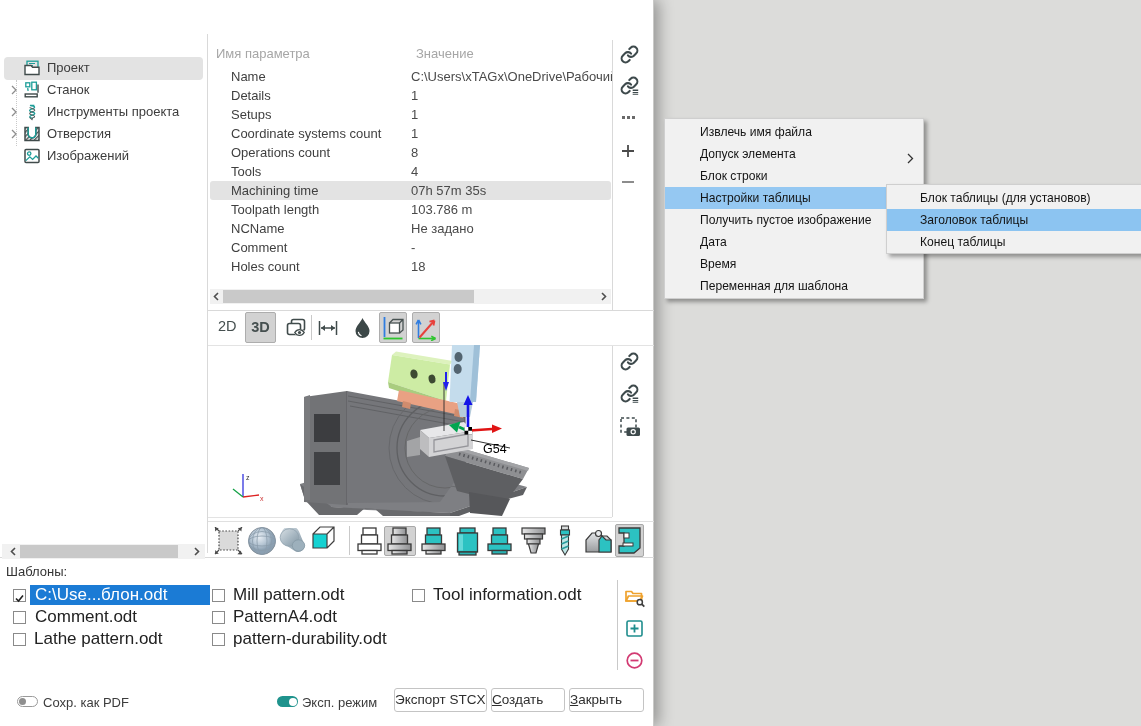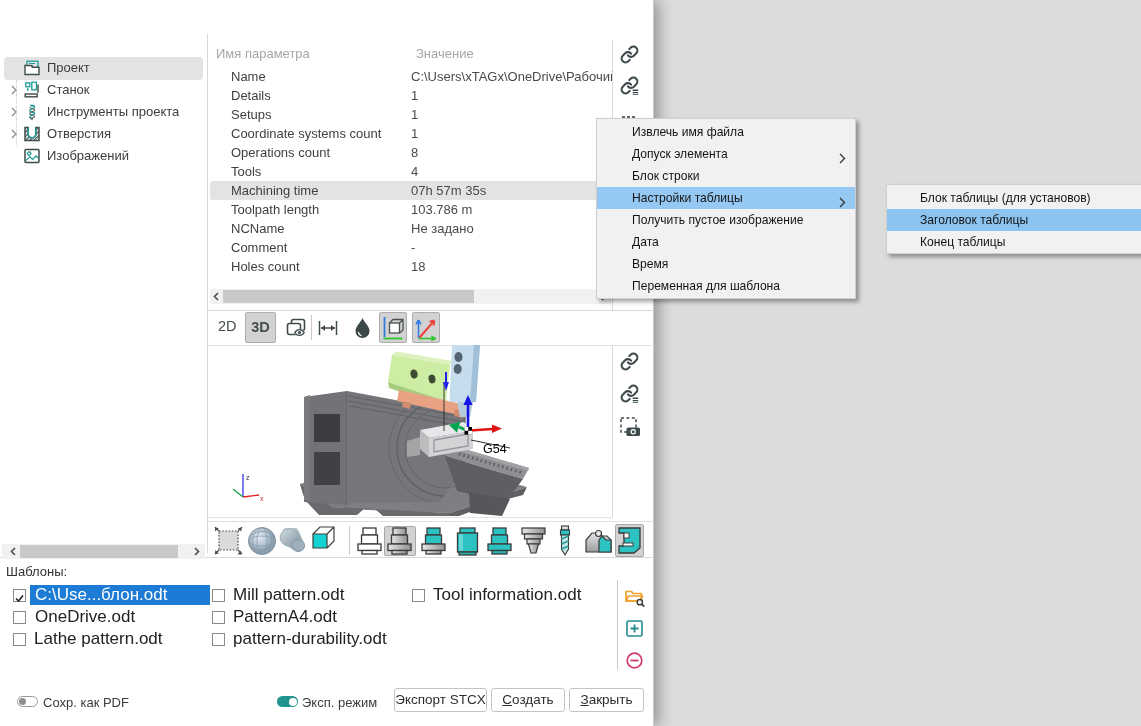--- a/index.html
+++ b/index.html
@@ -13,21 +13,21 @@
 .chev{position:absolute;left:9px;width:10px;height:10px}
 .ticon{position:absolute;left:23px;width:18px;height:18px}
 .prow{position:absolute;left:231px;font-size:13px;color:#3f3f3f;line-height:19px;white-space:nowrap}
 .lbl{display:inline-block}
 .pval{position:absolute;left:180px;top:0;color:#4a4a4a;white-space:nowrap}
 .mitem{position:absolute;left:0;width:100%;height:22px;line-height:22px;font-size:13px;color:#141414;padding-left:35px;white-space:nowrap}
 .mtx{display:inline-block;transform:scaleX(.93);transform-origin:0 50%}
 .marr{position:absolute;right:9px;top:6px;width:7px;height:11px}
 .cbx{position:absolute;width:13px;height:13px;background:#fff;border:1px solid #8a8a8a}
 .tmpl{position:absolute;font-size:17px;color:#222;line-height:20px;white-space:nowrap}
-.btn{position:absolute;height:24px;background:#fff;border:1px solid #c4c4c4;border-radius:3px;font-size:13.5px;color:#2e2e2e;text-align:center;line-height:22px}
+.btn{position:absolute;height:24px;background:#fff;border:1px solid #c4c4c4;border-radius:3px;font-size:13.5px;color:#2e2e2e;line-height:22px}
 </style></head>
 <body>
 <div id="win">
 <svg class="a" style="left:637px;top:3px" width="15" height="15" viewBox="0 0 15 15">
       <path d="M2.5 2.5L12.5 12.5M12.5 2.5L2.5 12.5" stroke="#fff" stroke-width="1.4"></path>
     </svg>
 
 <div class="vline" style="left:207px;top:34px;height:519px"></div>
 <div class="vline" style="left:612px;top:40px;height:270px"></div>
 <div class="hline" style="left:208px;top:310px;width:446px"></div>
@@ -398,21 +398,21 @@
 <rect x="5" y="16" width="10" height="3" fill="#fff" stroke="#3a3a3a" stroke-width="1"></rect>
 </svg>
 
 <div class="a" style="left:6px;top:564px;font-size:13px;color:#333">Шаблоны:</div>
 <div class="cbx" style="left:13px;top:589px"><svg width="11" height="11" viewBox="0 0 11 11">
         <path d="M2 5.5l2.5 2.5L9 2.5" fill="none" stroke="#222" stroke-width="1.6"></path>
       </svg></div>
 <div class="a" style="left:30px;top:585px;width:180px;height:20px;background:#1b7bd5"></div>
 <div class="tmpl" style="left:35px;top:585px;color:#fff">C:\Use...блон.odt</div>
 <div class="cbx" style="left:13px;top:611px"></div>
-<div class="tmpl" style="left:35px;top:607px">OneDrive.odt</div>
+<div class="tmpl" style="left:35px;top:607px">Comment.odt</div>
 <div class="cbx" style="left:13px;top:633px"></div>
 <div class="tmpl" style="left:34px;top:629px">Lathe pattern.odt</div>
 <div class="cbx" style="left:212px;top:589px"></div>
 <div class="tmpl" style="left:233px;top:585px">Mill pattern.odt</div>
 <div class="cbx" style="left:212px;top:611px"></div>
 <div class="tmpl" style="left:233px;top:607px">PatternA4.odt</div>
 <div class="cbx" style="left:212px;top:633px"></div>
 <div class="tmpl" style="left:233px;top:629px">pattern-durability.odt</div>
 <div class="cbx" style="left:412px;top:589px"></div>
 <div class="tmpl" style="left:433px;top:585px">Tool information.odt</div>
@@ -436,21 +436,21 @@
 <div class="a" style="left:19px;top:698px;width:7px;height:7px;border-radius:50%;background:#8f8f8f"></div>
 <div class="a" style="left:43px;top:695px;font-size:13px;color:#3c3c3c">Сохр. как PDF</div>
 <div class="a" style="left:277px;top:696px;width:21px;height:11px;border-radius:6px;background:#1f938d"></div>
 <div class="a" style="left:289px;top:697.5px;width:8px;height:8px;border-radius:50%;background:#fff"></div>
 <div class="a" style="left:302px;top:695px;font-size:13px;color:#3c3c3c">Эксп. режим</div>
 <div class="btn" style="left:394px;top:688px;width:93px">Экспорт STCX</div>
 <div class="btn" style="left:491px;top:688px;width:74px"><u>С</u>оздать</div>
 <div class="btn" style="left:569px;top:688px;width:75px"><u>З</u>акрыть</div>
 </div>
 
-<div class="a" style="left:596px;top:118px;width:260px;height:181px;background:#f1f1f1;border:1px solid #cfcfcf;box-shadow:3px 3px 4px rgba(0,0,0,.35)">
+<div class="a" style="left:664px;top:118px;width:260px;height:181px;background:#f1f1f1;border:1px solid #cfcfcf;box-shadow:3px 3px 4px rgba(0,0,0,.35)">
 <div class="mitem" style="top:2px"><span class="mtx">Извлечь имя файла</span></div>
 <div class="mitem" style="top:24px"><span class="mtx">Допуск элемента</span><span class="marr"><svg width="7" height="11" viewBox="0 0 7 11">
           <path d="M1 1l4.5 4.5L1 10" fill="none" stroke="#333" stroke-width="1.3"></path>
         </svg></span></div>
 <div class="mitem" style="top:46px"><span class="mtx">Блок строки</span></div>
 <div class="mitem" style="top:68px;background:#95c8f2"><span class="mtx">Настройки таблицы</span><span class="marr"><svg width="7" height="11" viewBox="0 0 7 11">
           <path d="M1 1l4.5 4.5L1 10" fill="none" stroke="#333" stroke-width="1.3"></path>
         </svg></span></div>
 <div class="mitem" style="top:90px"><span class="mtx">Получить пустое изображение</span></div>
 <div class="mitem" style="top:112px"><span class="mtx">Дата</span></div>

